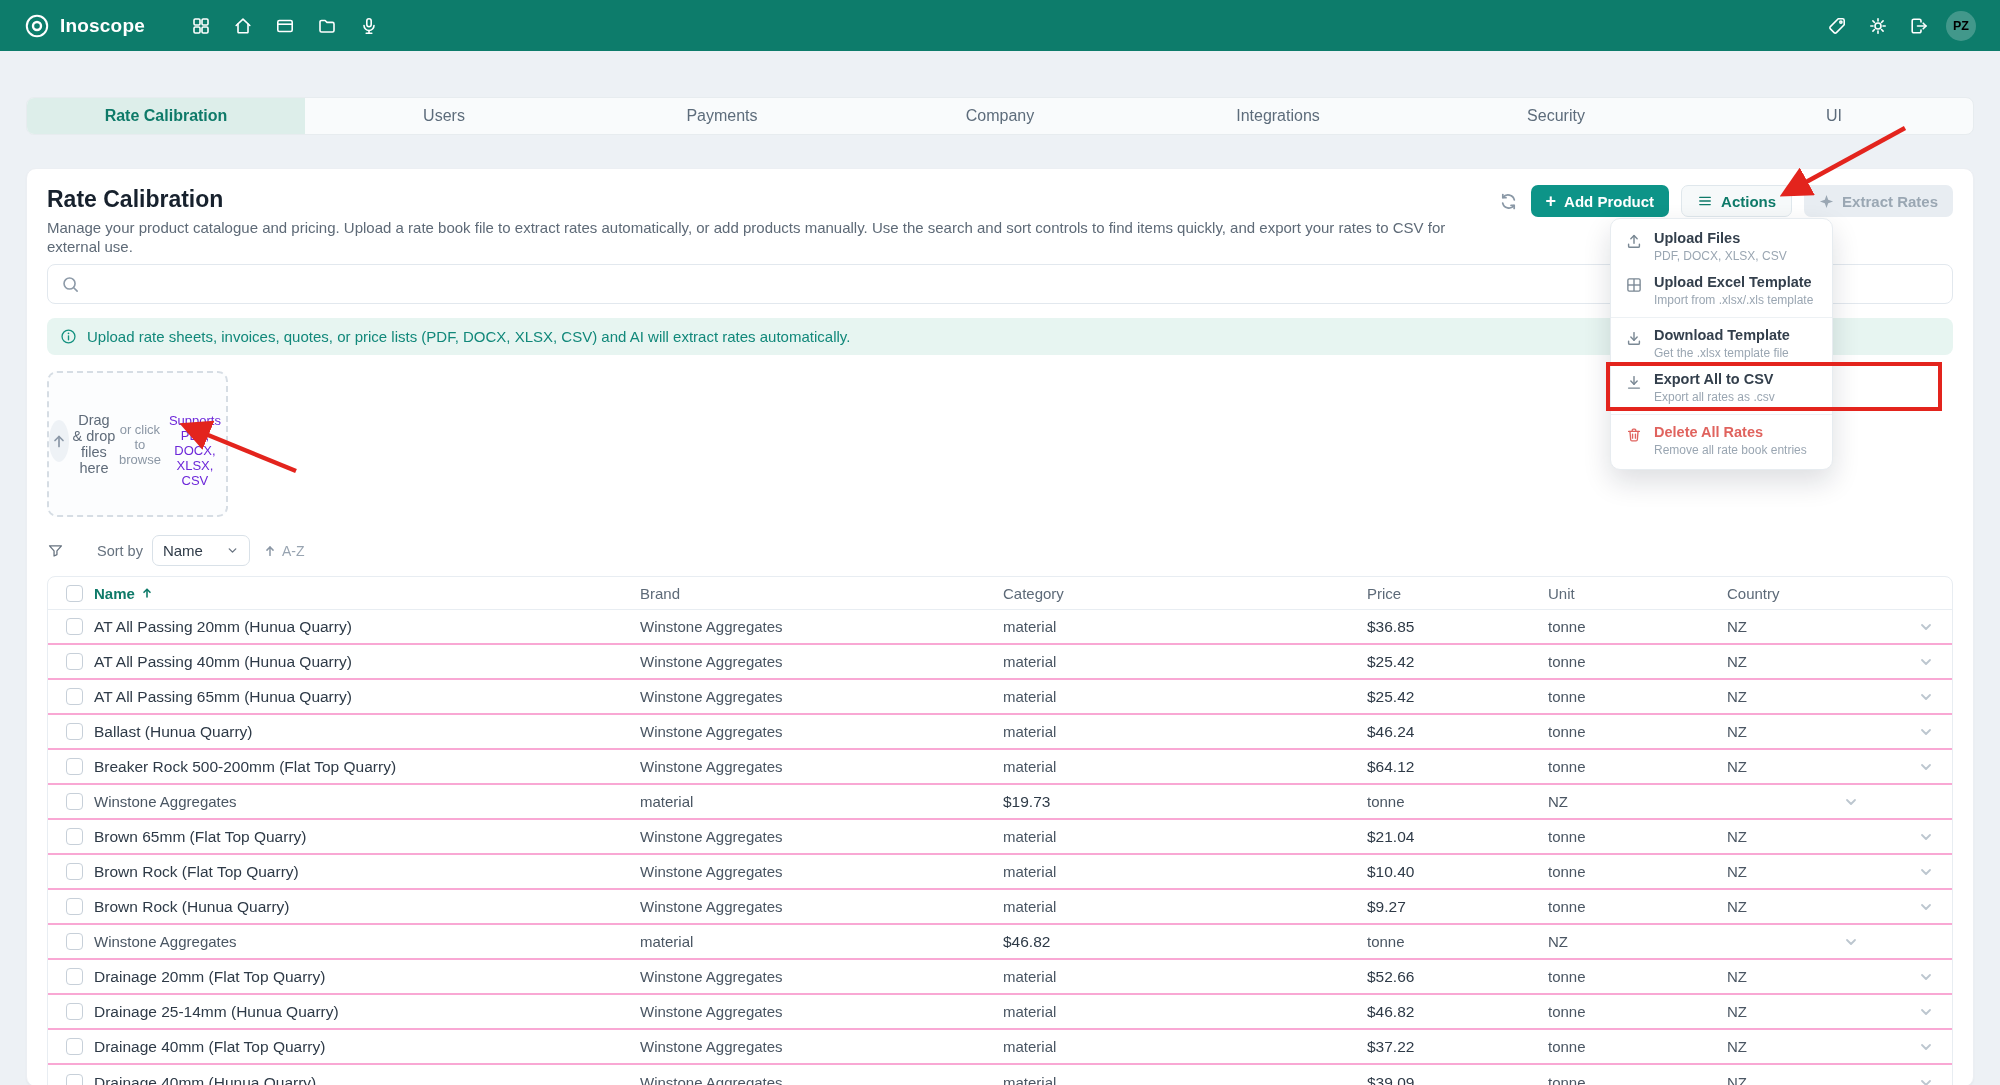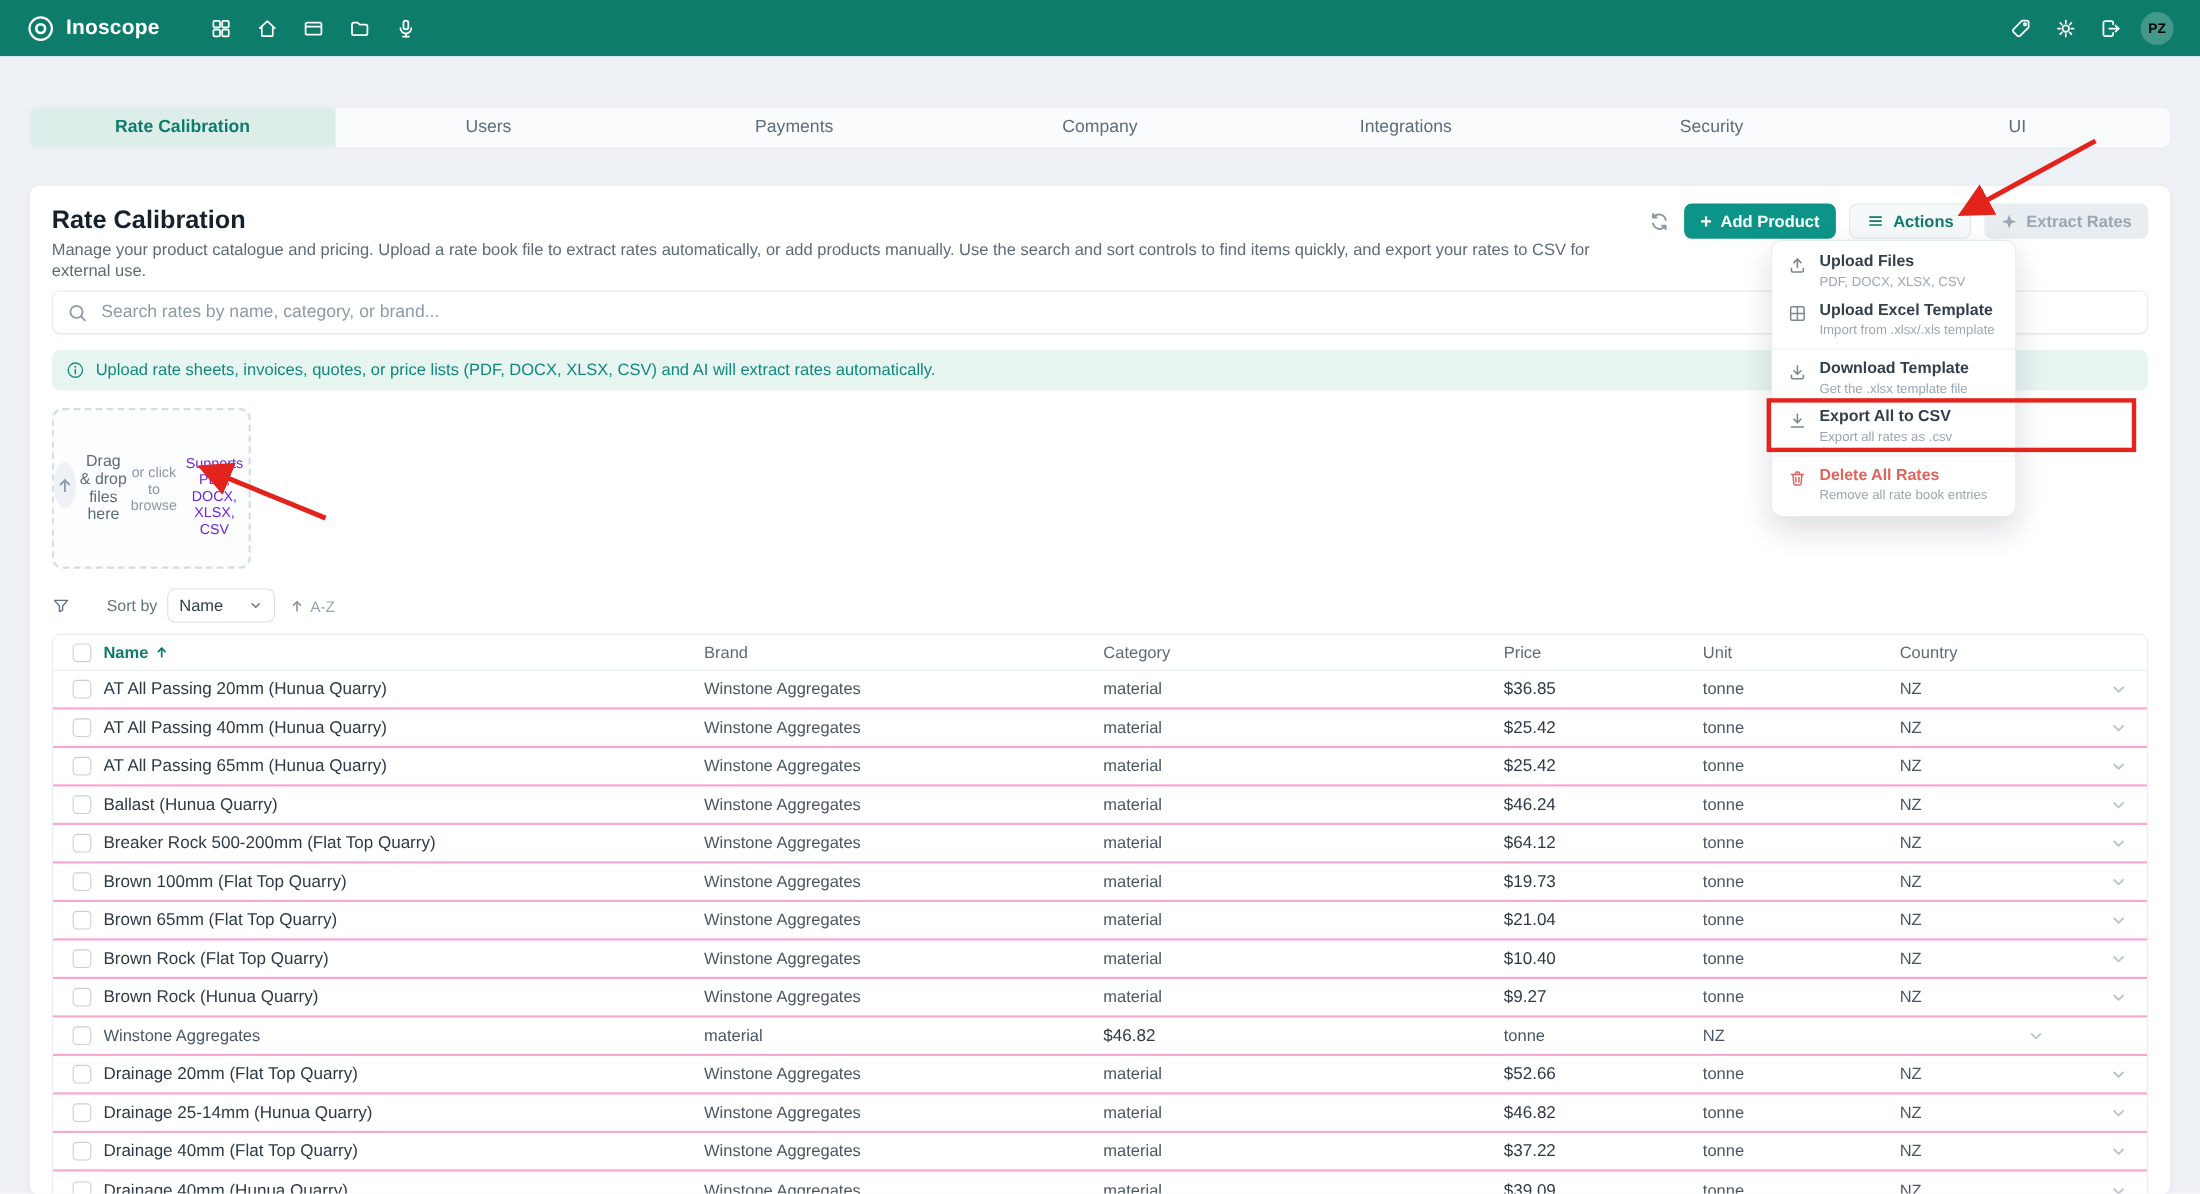--- a/index.html
+++ b/index.html
@@ -217,21 +217,20 @@
         <span>Extract Rates</span>
       </button>
     </div>
   </div>
 
   <div class="searchbar">
     <svg width="19" height="19" viewBox="0 0 20 20" fill="none" stroke="#8d9aa8" stroke-width="1.7" stroke-linecap="round">
       <circle cx="9" cy="9" r="5.8"></circle>
         <path d="M13.4 13.4 L17 17"></path>
     </svg>
-    <input type="text" placeholder="Search rates by name, category, or brand..." style="">
   </div>
 
   <div class="banner">
     <svg width="17" height="17" viewBox="0 0 20 20" fill="none">
       <circle cx="10" cy="10" r="7.6" stroke="#13917f" stroke-width="1.5"></circle>
       <path d="M10 9.2 V13.8" stroke="#13917f" stroke-width="1.6" stroke-linecap="round"></path>
       <circle cx="10" cy="6.3" r="1" fill="#13917f"></circle>
     </svg>
     <span>Upload rate sheets, invoices, quotes, or price lists (PDF, DOCX, XLSX, CSV) and AI will extract rates automatically.</span>
   </div>
@@ -366,21 +365,20 @@
           <div class="cell-chevron">
             <svg width="16" height="16" viewBox="0 0 16 16" fill="none" stroke="#bcc6cf" stroke-width="1.8" stroke-linecap="round" stroke-linejoin="round">
               <path d="M4 6 L8 10 L12 6"></path>
             </svg>
           </div>
         </div>
         <div class="trow">
           <div class="cell-check">
             <input type="checkbox" class="cb" style="">
           </div>
-          <div class="cell-name">Brown 100mm (Flat Top Quarry)</div>
           <div class="cell-dim">Winstone Aggregates</div>
           <div class="cell-dim">material</div>
           <div class="cell-name">$19.73</div>
           <div class="cell-dim">tonne</div>
           <div class="cell-dim">NZ</div>
           <div class="cell-chevron">
             <svg width="16" height="16" viewBox="0 0 16 16" fill="none" stroke="#bcc6cf" stroke-width="1.8" stroke-linecap="round" stroke-linejoin="round">
               <path d="M4 6 L8 10 L12 6"></path>
             </svg>
           </div>

